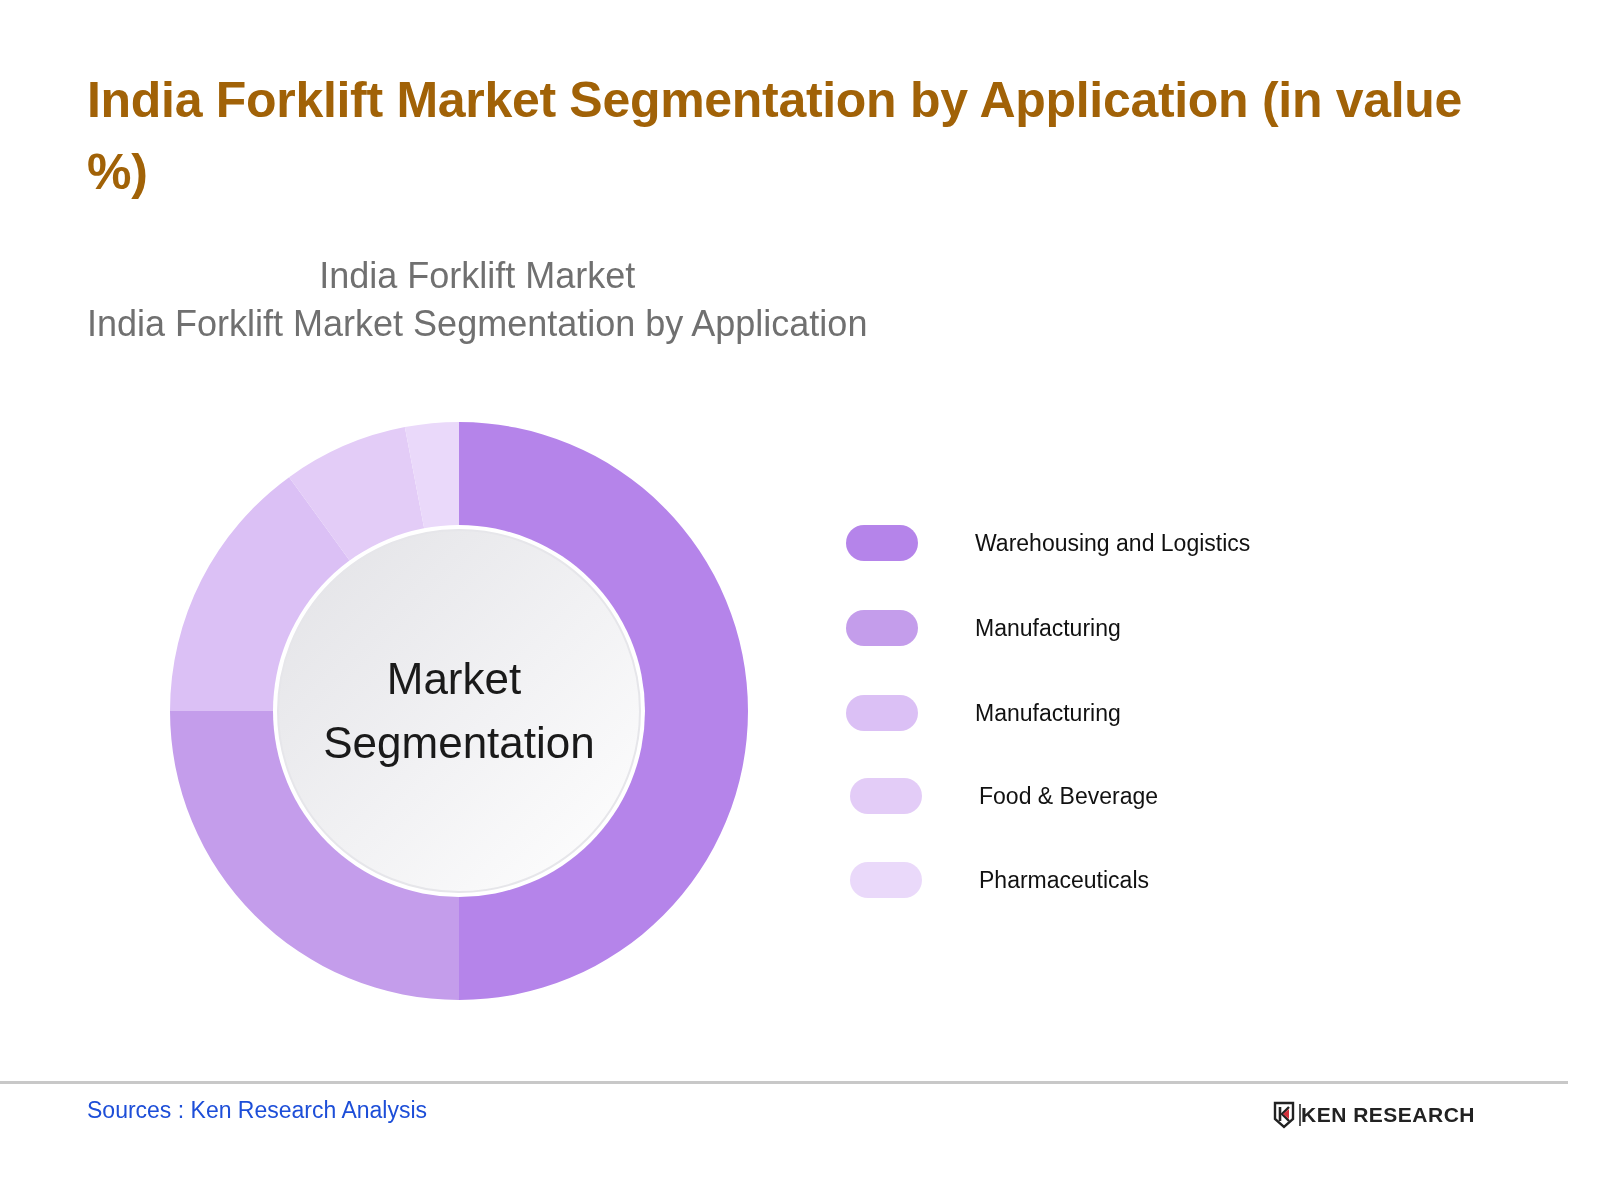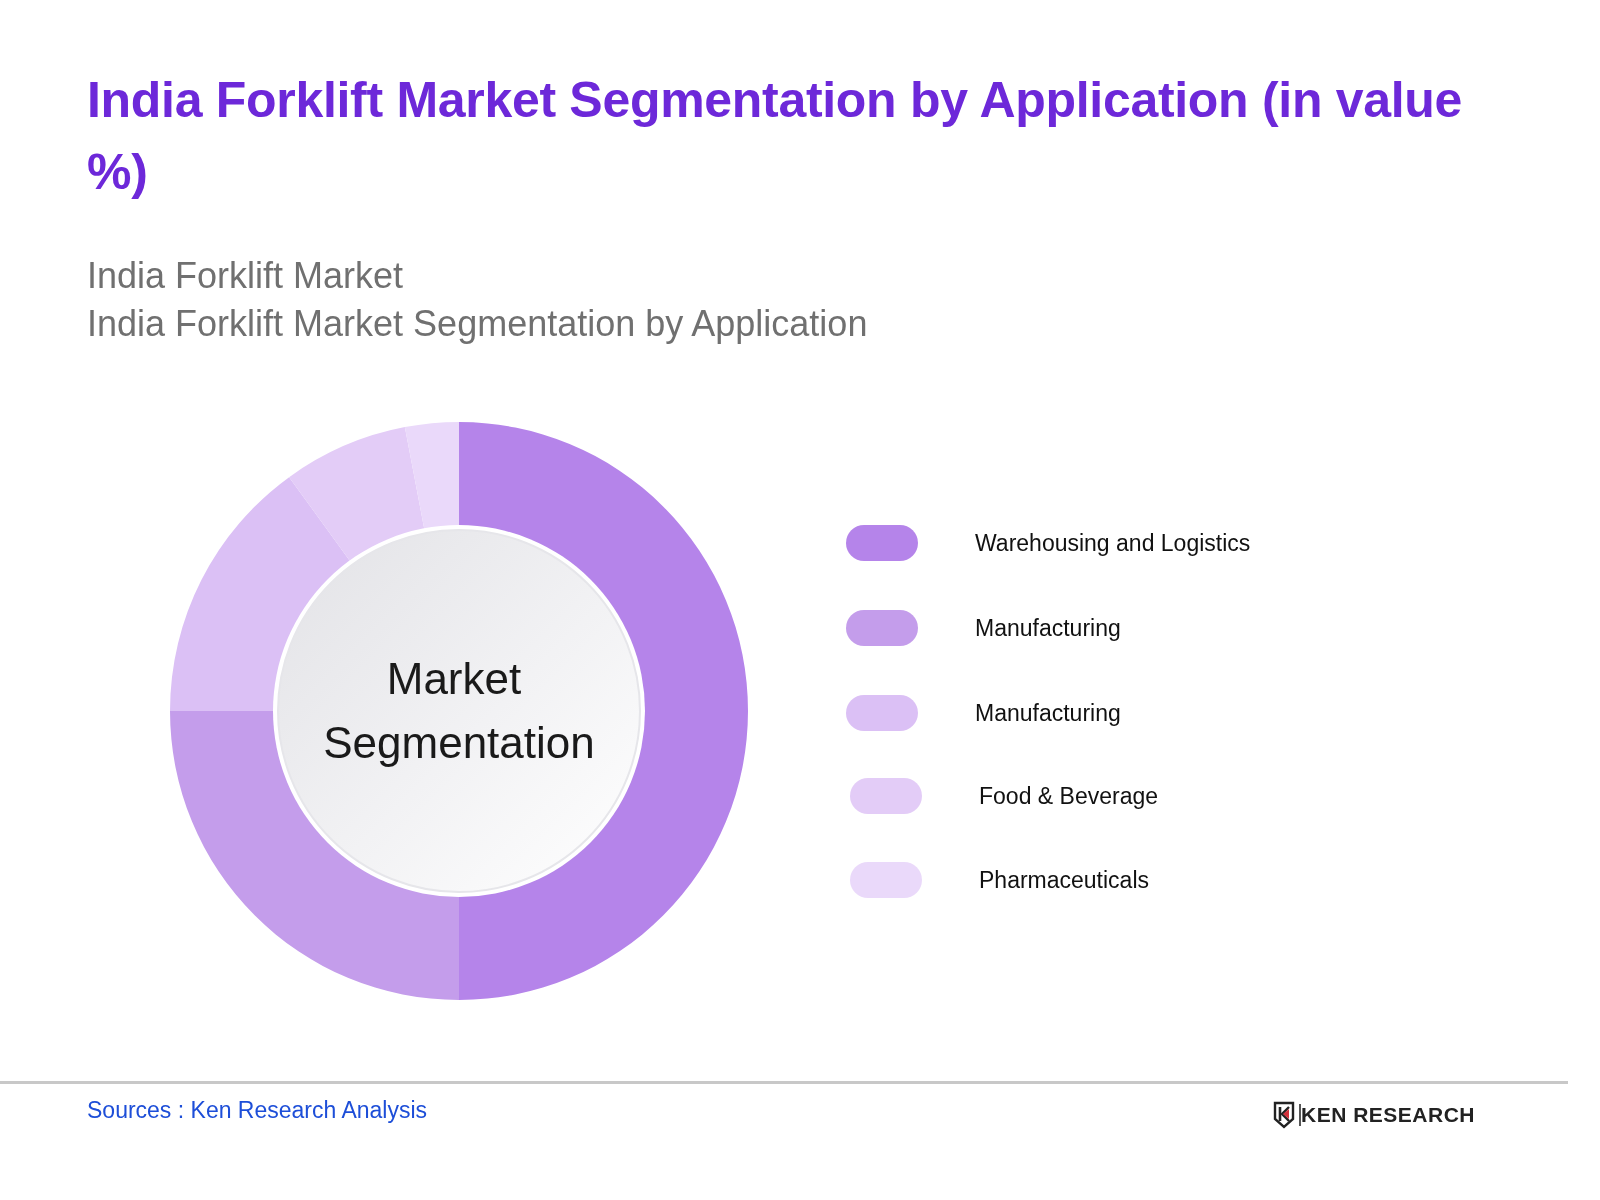--- a/index.html
+++ b/index.html
@@ -1,20 +1,20 @@
 <!DOCTYPE html>
 <html><head>
 <meta charset="utf-8">
 <style>
   html, body { margin: 0; padding: 0; background: #ffffff; }
   body { width: 1568px; height: 1176px; position: relative; overflow: hidden;
          font-family: "Liberation Sans", "DejaVu Sans", sans-serif; color: #1a1a1a; }
   .title { position: absolute; left: 87px; top: 64px; width: 1400px;
-           font-size: 50px; font-weight: bold; line-height: 72px; color: #6d28d9; margin: 0; letter-spacing: -0.3px; }
-  .subtitle { position: absolute; left: 87px; top: 252px; font-size: 36px; line-height: 48px; color: #707070; }
+           font-size: 50px; font-weight: bold; line-height: 72px; color: #a16207; margin: 0; letter-spacing: -0.3px; }
+  .subtitle { position: absolute; left: 87px; top: 252px; font-size: 36px; line-height: 48px; color: #707070; text-align: center; }
   .subtitle div { white-space: nowrap; }
   .chart { position: absolute; left: 160px; top: 412px; width: 600px; height: 600px; }
   .legend { position: absolute; left: 846px; top: 520px; }
   .legend-item { position: absolute; display: flex; align-items: center; white-space: nowrap; }
   .swatch { width: 72px; height: 36px; border-radius: 18px; flex: none; }
   .legend-label { font-size: 23px; color: #111111; margin-left: 57px; }
   .divider { position: absolute; left: 0; top: 1081px; width: 1568px; height: 3px; background: #c8c8c8; }
   .source { position: absolute; left: 87px; top: 1097px; font-size: 23px; color: #1d4ed8; }
   .logo { position: absolute; left: 1273px; top: 1100px; display: flex; align-items: center; height: 30px; }
   .logo-text { font-size: 21px; font-weight: bold; color: #222; letter-spacing: 0.5px; }

